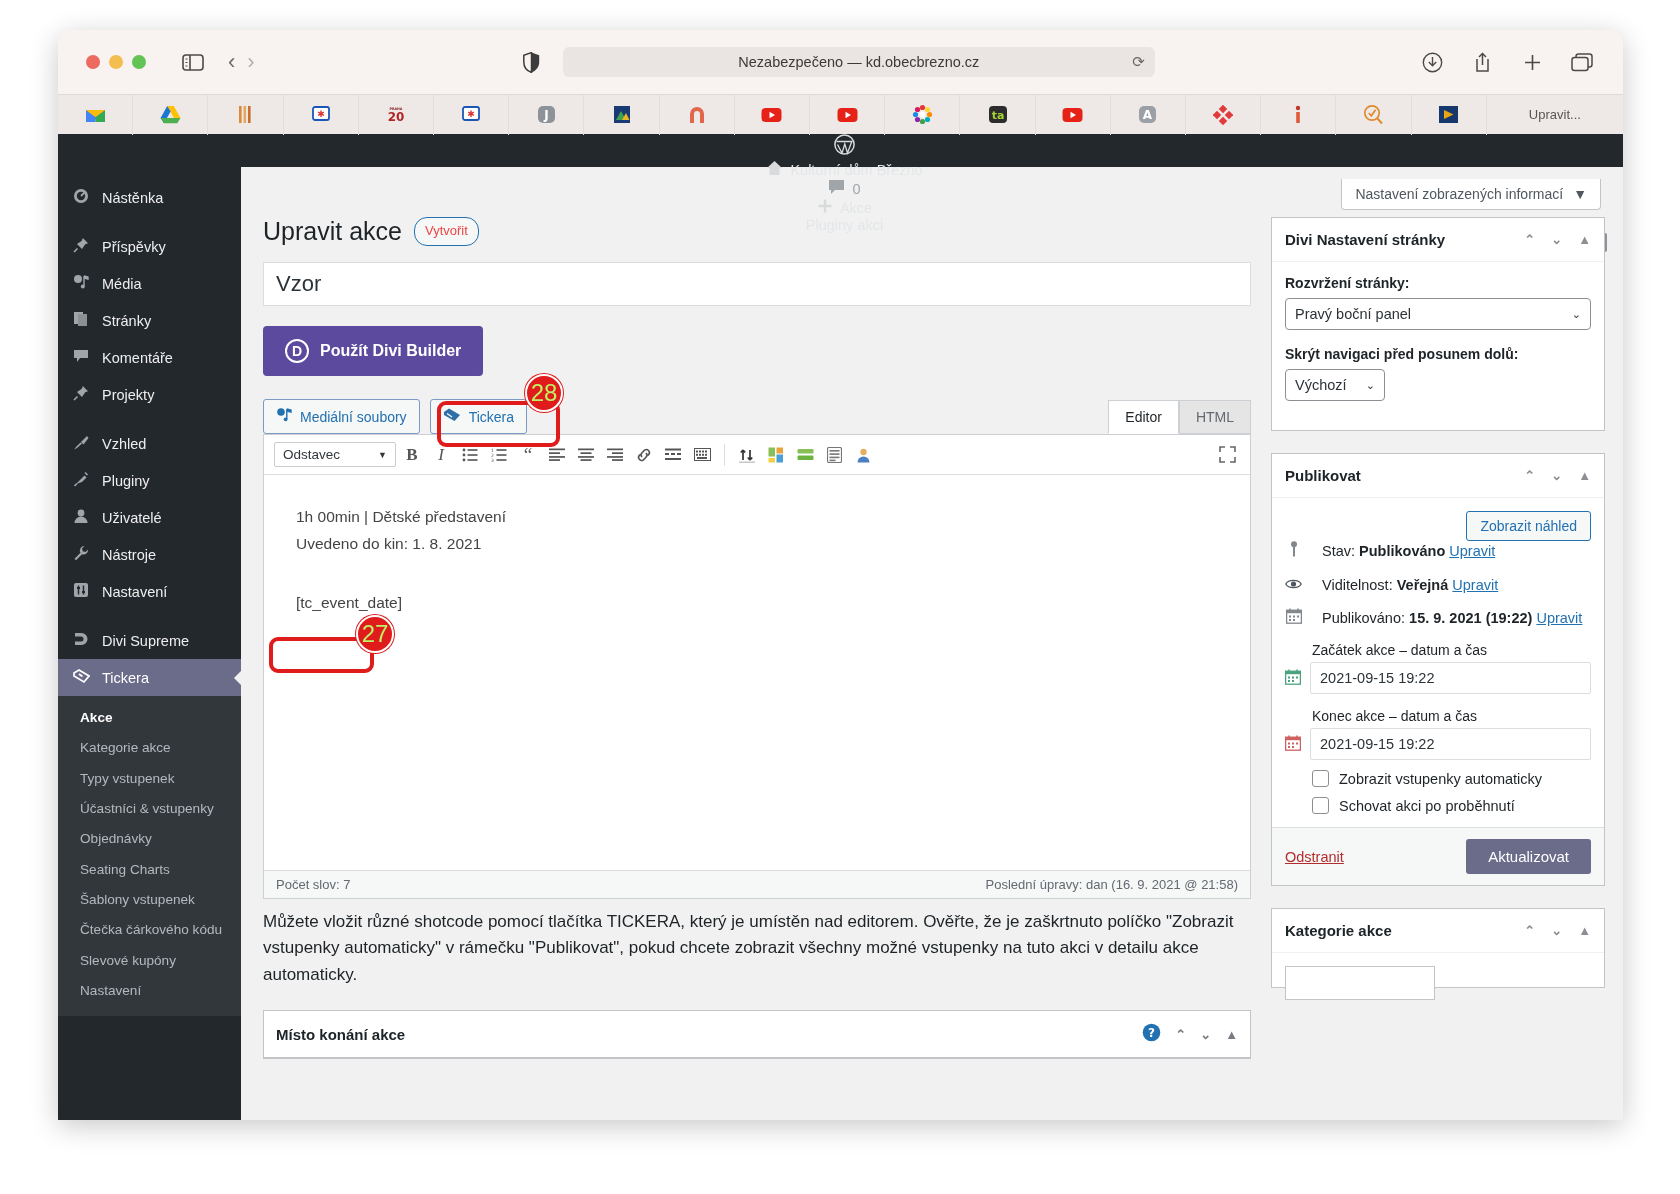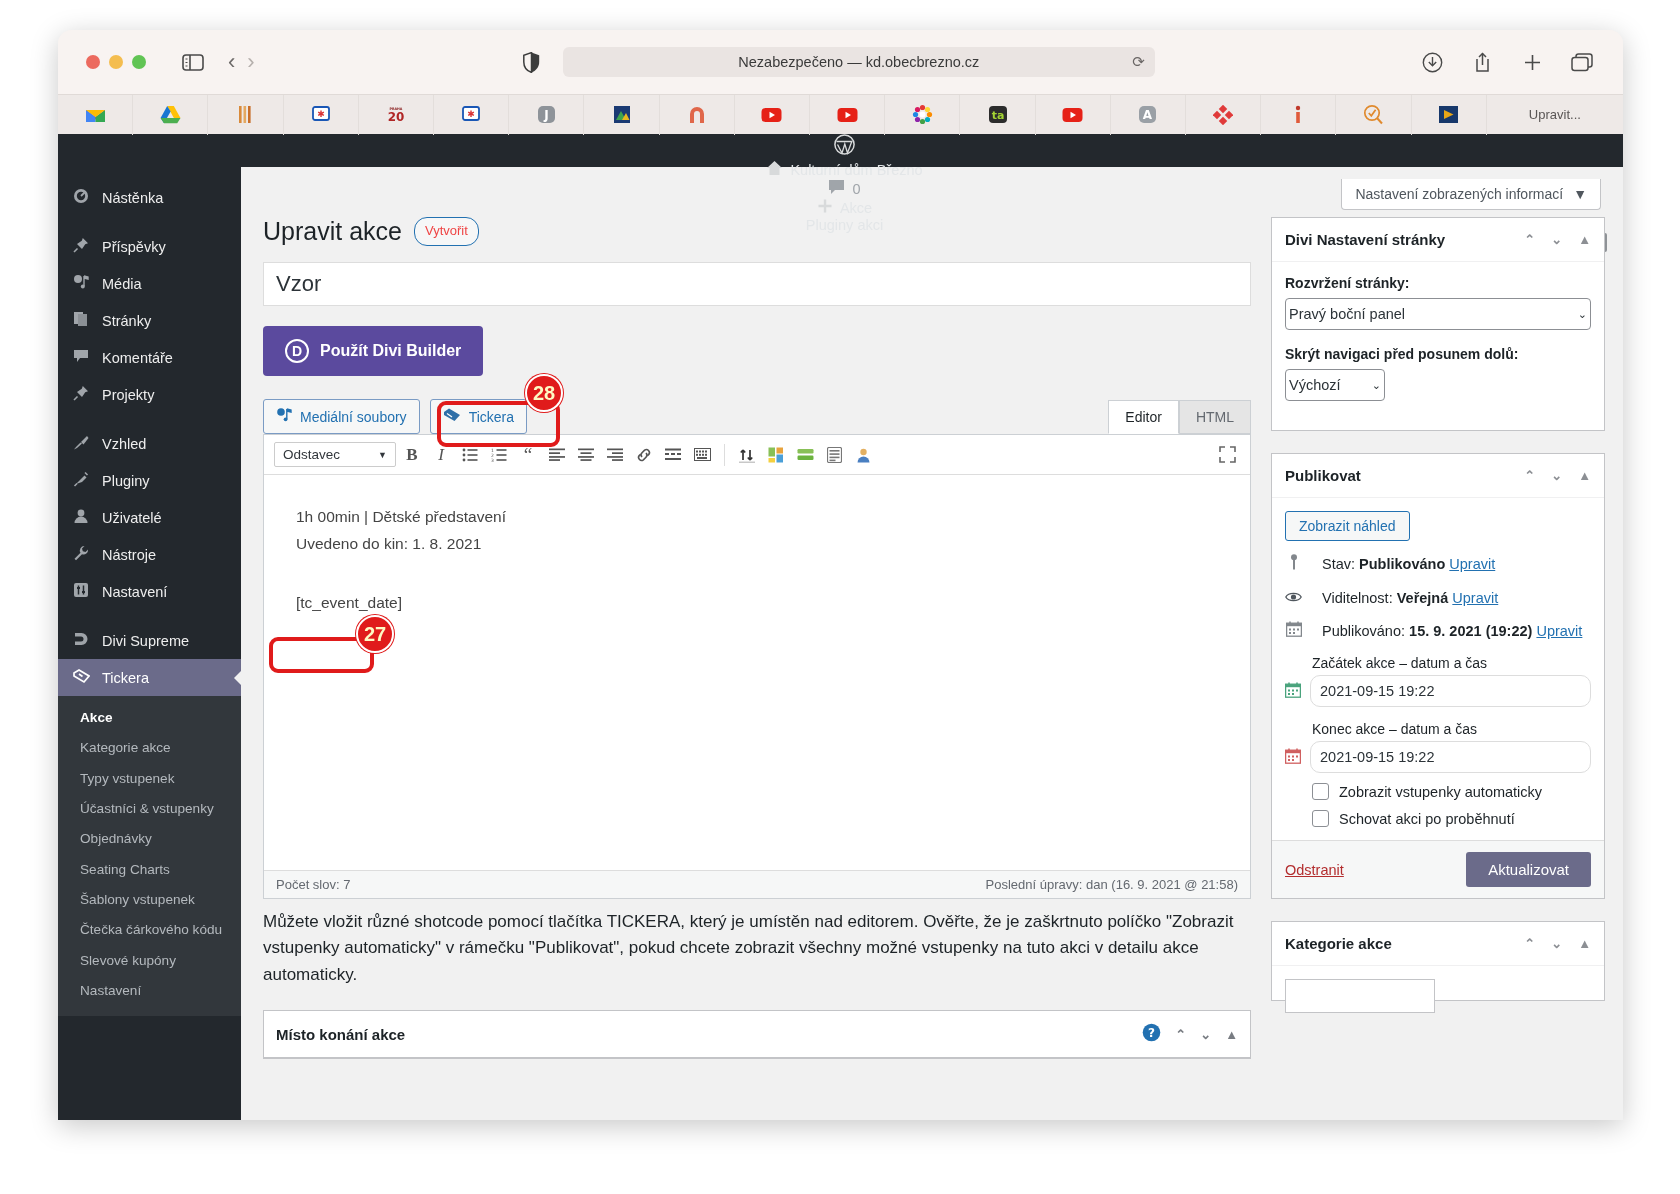--- a/index.html
+++ b/index.html
@@ -148,47 +148,47 @@
   
   .panel { background:#fff; border:1px solid #c3c4c7; margin-bottom: 22px; }
   .phead {
     display:flex; align-items:center; justify-content:space-between;
     padding: 13px 13px; border-bottom:1px solid #f0f0f1; font-size:15px; font-weight:bold; color:#1d2327;
   }
   .phead .ctrls { display:flex; gap:16px; color:#8c8f94; font-size:13px; align-items:center;}
   .pbody { padding: 13px; font-size:14px; color:#1d2327; }
   .flabel { font-weight:bold; font-size:14px; margin-bottom:7px; }
   .sel {
-    border:1px solid #8c8f94; border-radius:4px; background:#fff; padding: 7px 3px;
+    border:1px solid #8c8f94; border-radius:4px; background:#fff; padding: 7px 9px;
     font-size:14.5px; display:flex; align-items:center; justify-content:space-between; gap:15px;
     margin-bottom: 16px; color:#2c3338;
   }
   .sel.w-full { width: 100%; }
   .sel.w-auto { width: 100px; }
 
-  .pub-preview { display:flex; justify-content:flex-start; margin-bottom: 13px; }
+  .pub-preview { display:flex; justify-content:flex-end; }
   .prev-btn { border:1px solid #2271b1; color:#2271b1; background:#f6f7f7; font-size:14px; padding: 6px 13px; border-radius:3px; }
   .prow { display:flex; align-items:flex-start; gap:20px; margin-bottom: 12px; font-size:14.5px; color:#1d2327; line-height:1.45; }
   .prow .ic { width:17px; color:#82878c; flex:0 0 17px; text-align:center; }
   .prow a { color:#2271b1; }
   .datefield { margin-left: 27px; }
   .datefield .dlabel { font-size:14px; margin-bottom:4px; color:#1d2327; }
   .dinput-wrap { display:flex; align-items:center; gap:8px; margin-left:-27px; }
-  .dinput { flex:1; border:1px solid #ddd; border-radius:10px; padding: 7px 9px; font-size:14.5px; color:#2c3338; background:#fff; }
+  .dinput { flex:1; border:1px solid #ddd; border-radius:2px; padding: 7px 9px; font-size:14.5px; color:#2c3338; background:#fff; }
   .cbrow { display:flex; align-items:center; gap:10px; margin: 10px 0 0 27px; font-size:14.5px; }
   .cbox { width:17px; height:17px; border:1px solid #8c8f94; border-radius:3px; background:#fff; flex:0 0 17px; }
   .pfoot { border-top:1px solid #ddd; background:#f6f7f7; padding: 11px 13px; display:flex; align-items:center; justify-content:space-between; }
   .trash { color:#b32d2e; font-size:14.5px; text-decoration:underline; }
   .primary { background:#6b6b8a; color:#fff; font-weight:normal; font-size:15px; padding: 9px 22px; border-radius:3px; }
 
   
   .callout { position:absolute; border: 4px solid #e01b1b; border-radius: 9px; }
   .badge {
     position:absolute; width: 38px; height: 38px; border-radius:50%; background:#e01b1b;
-    color:#fef9c3; font-weight:bold; font-size: 20px; display:flex; align-items:center; justify-content:center;
+    color:#bef264; font-weight:normal; font-size: 24px; display:flex; align-items:center; justify-content:center;
     border: 2px solid #fff; box-shadow: 0 0 0 1px #e01b1b;
   }
 </style>
 </head>
 <body>
 
 <div class="page">
 
   <div class="browser">
 

